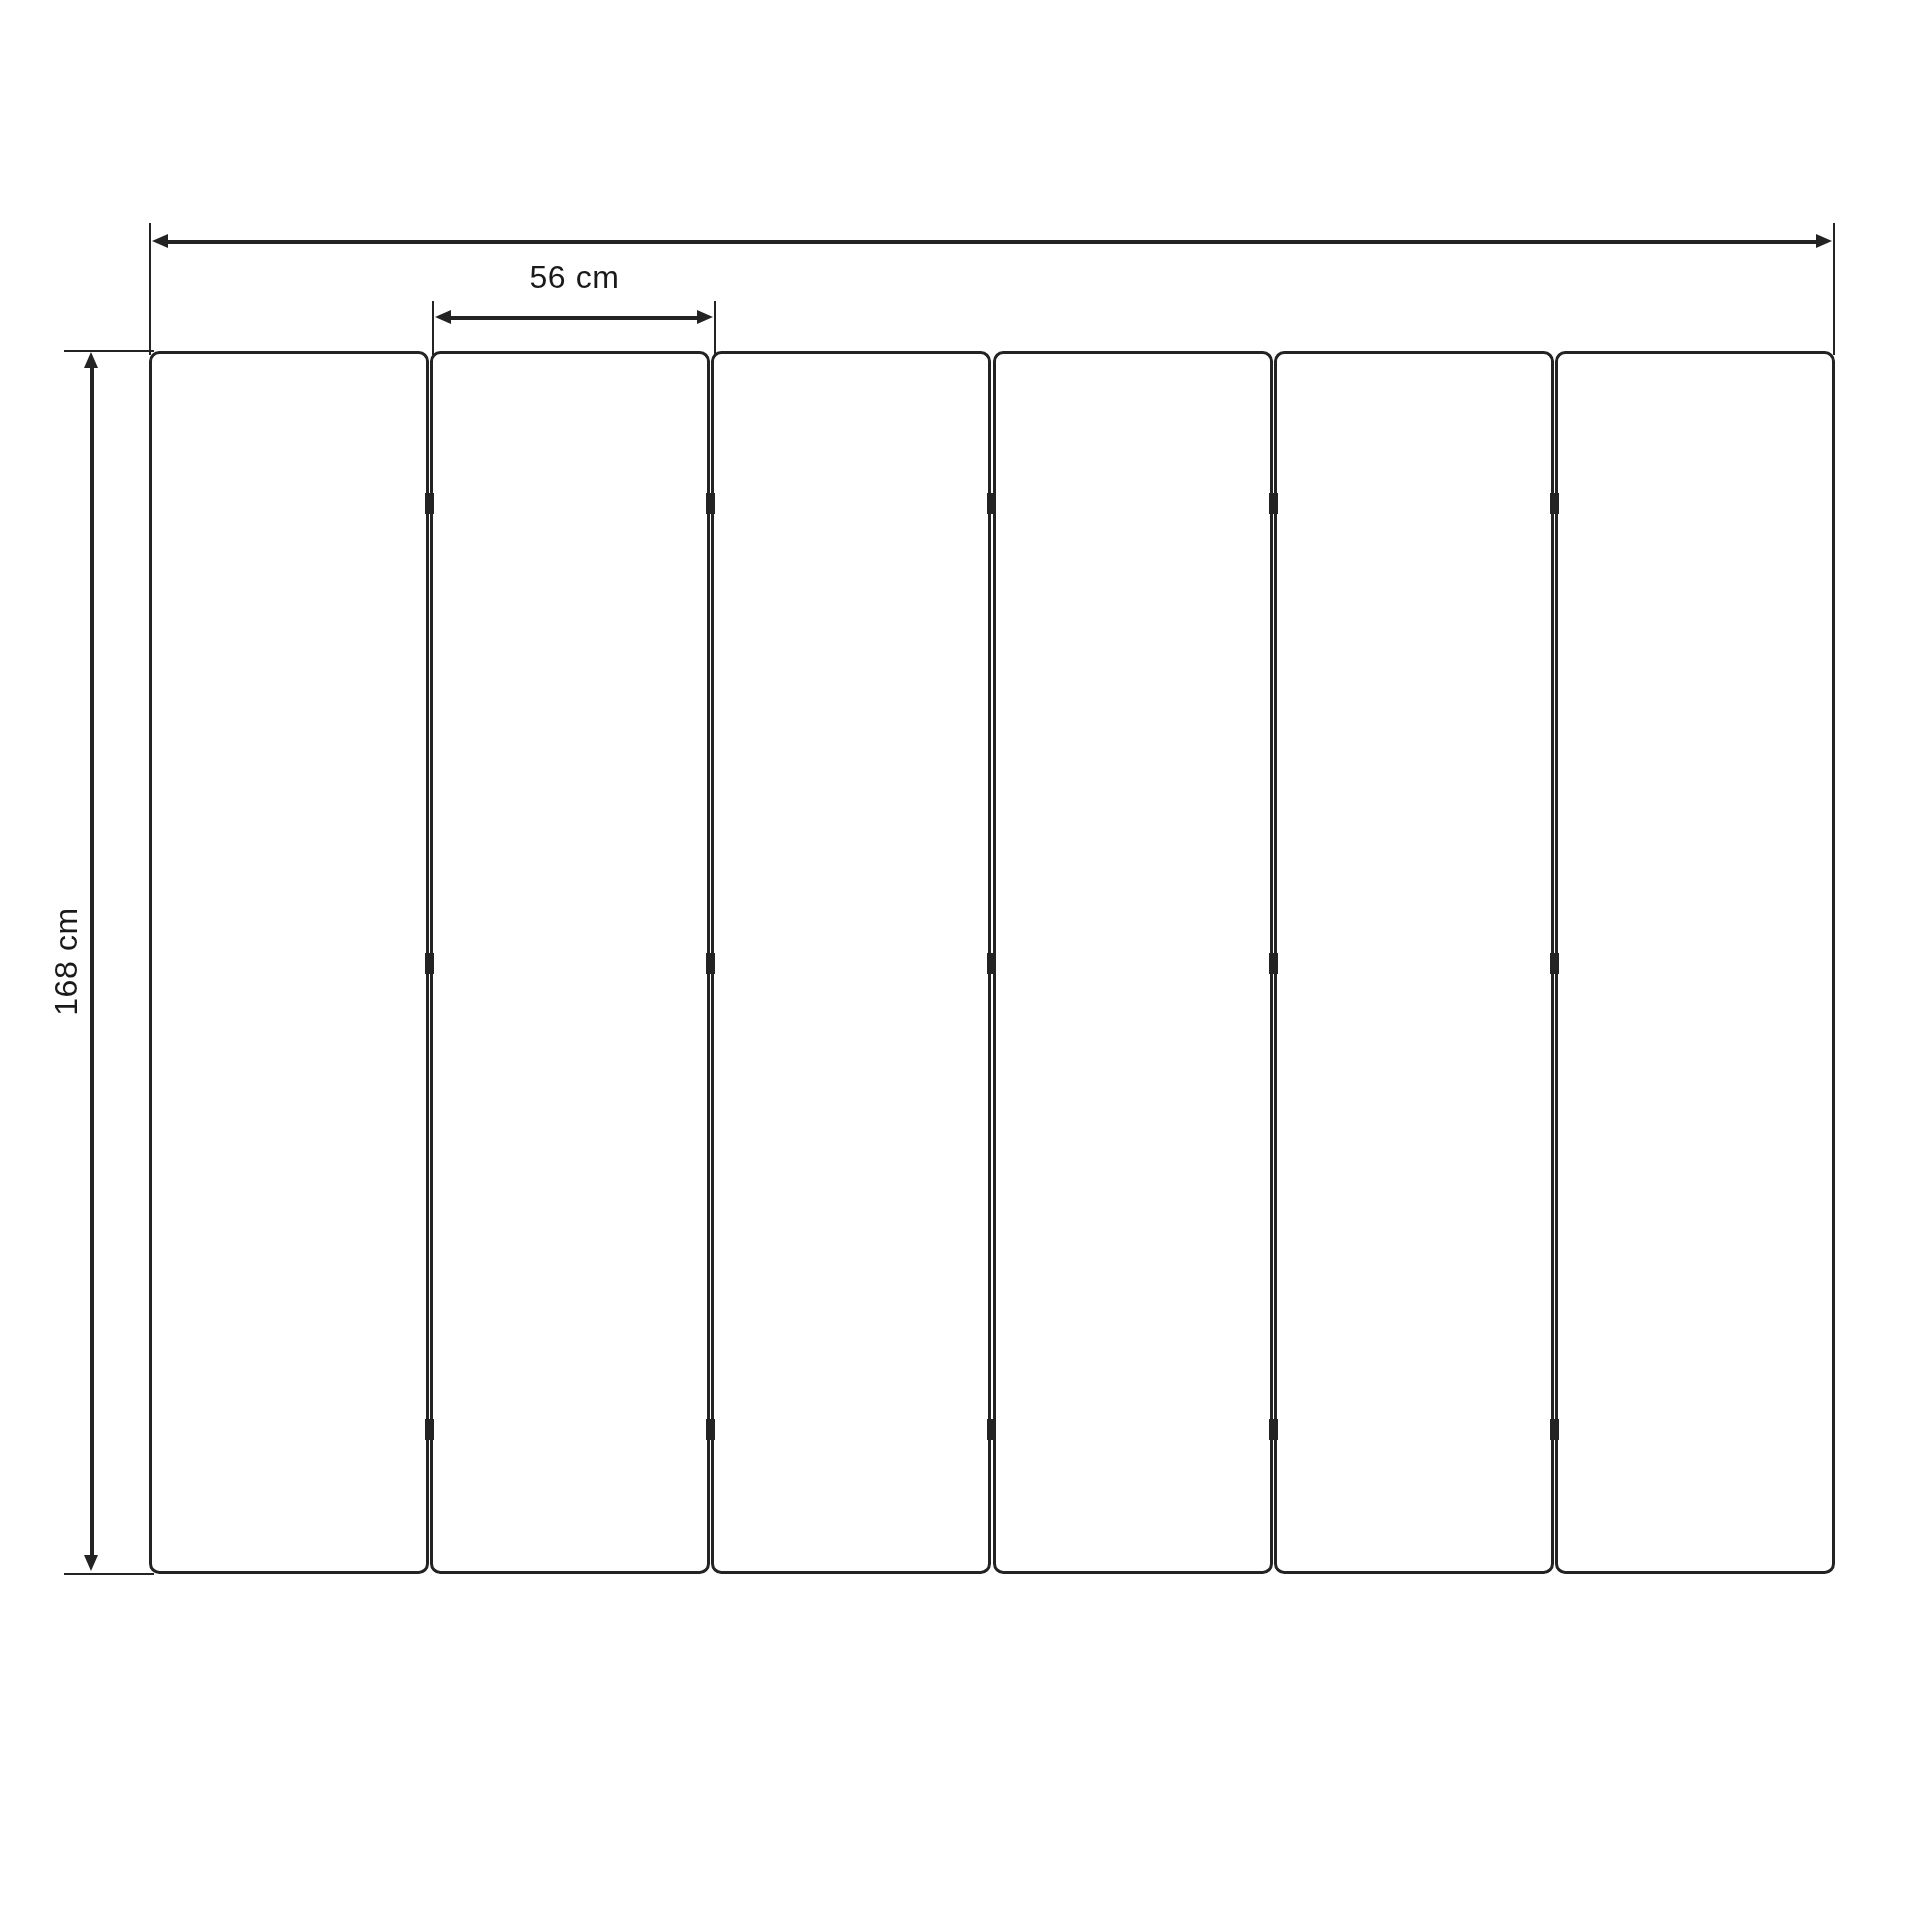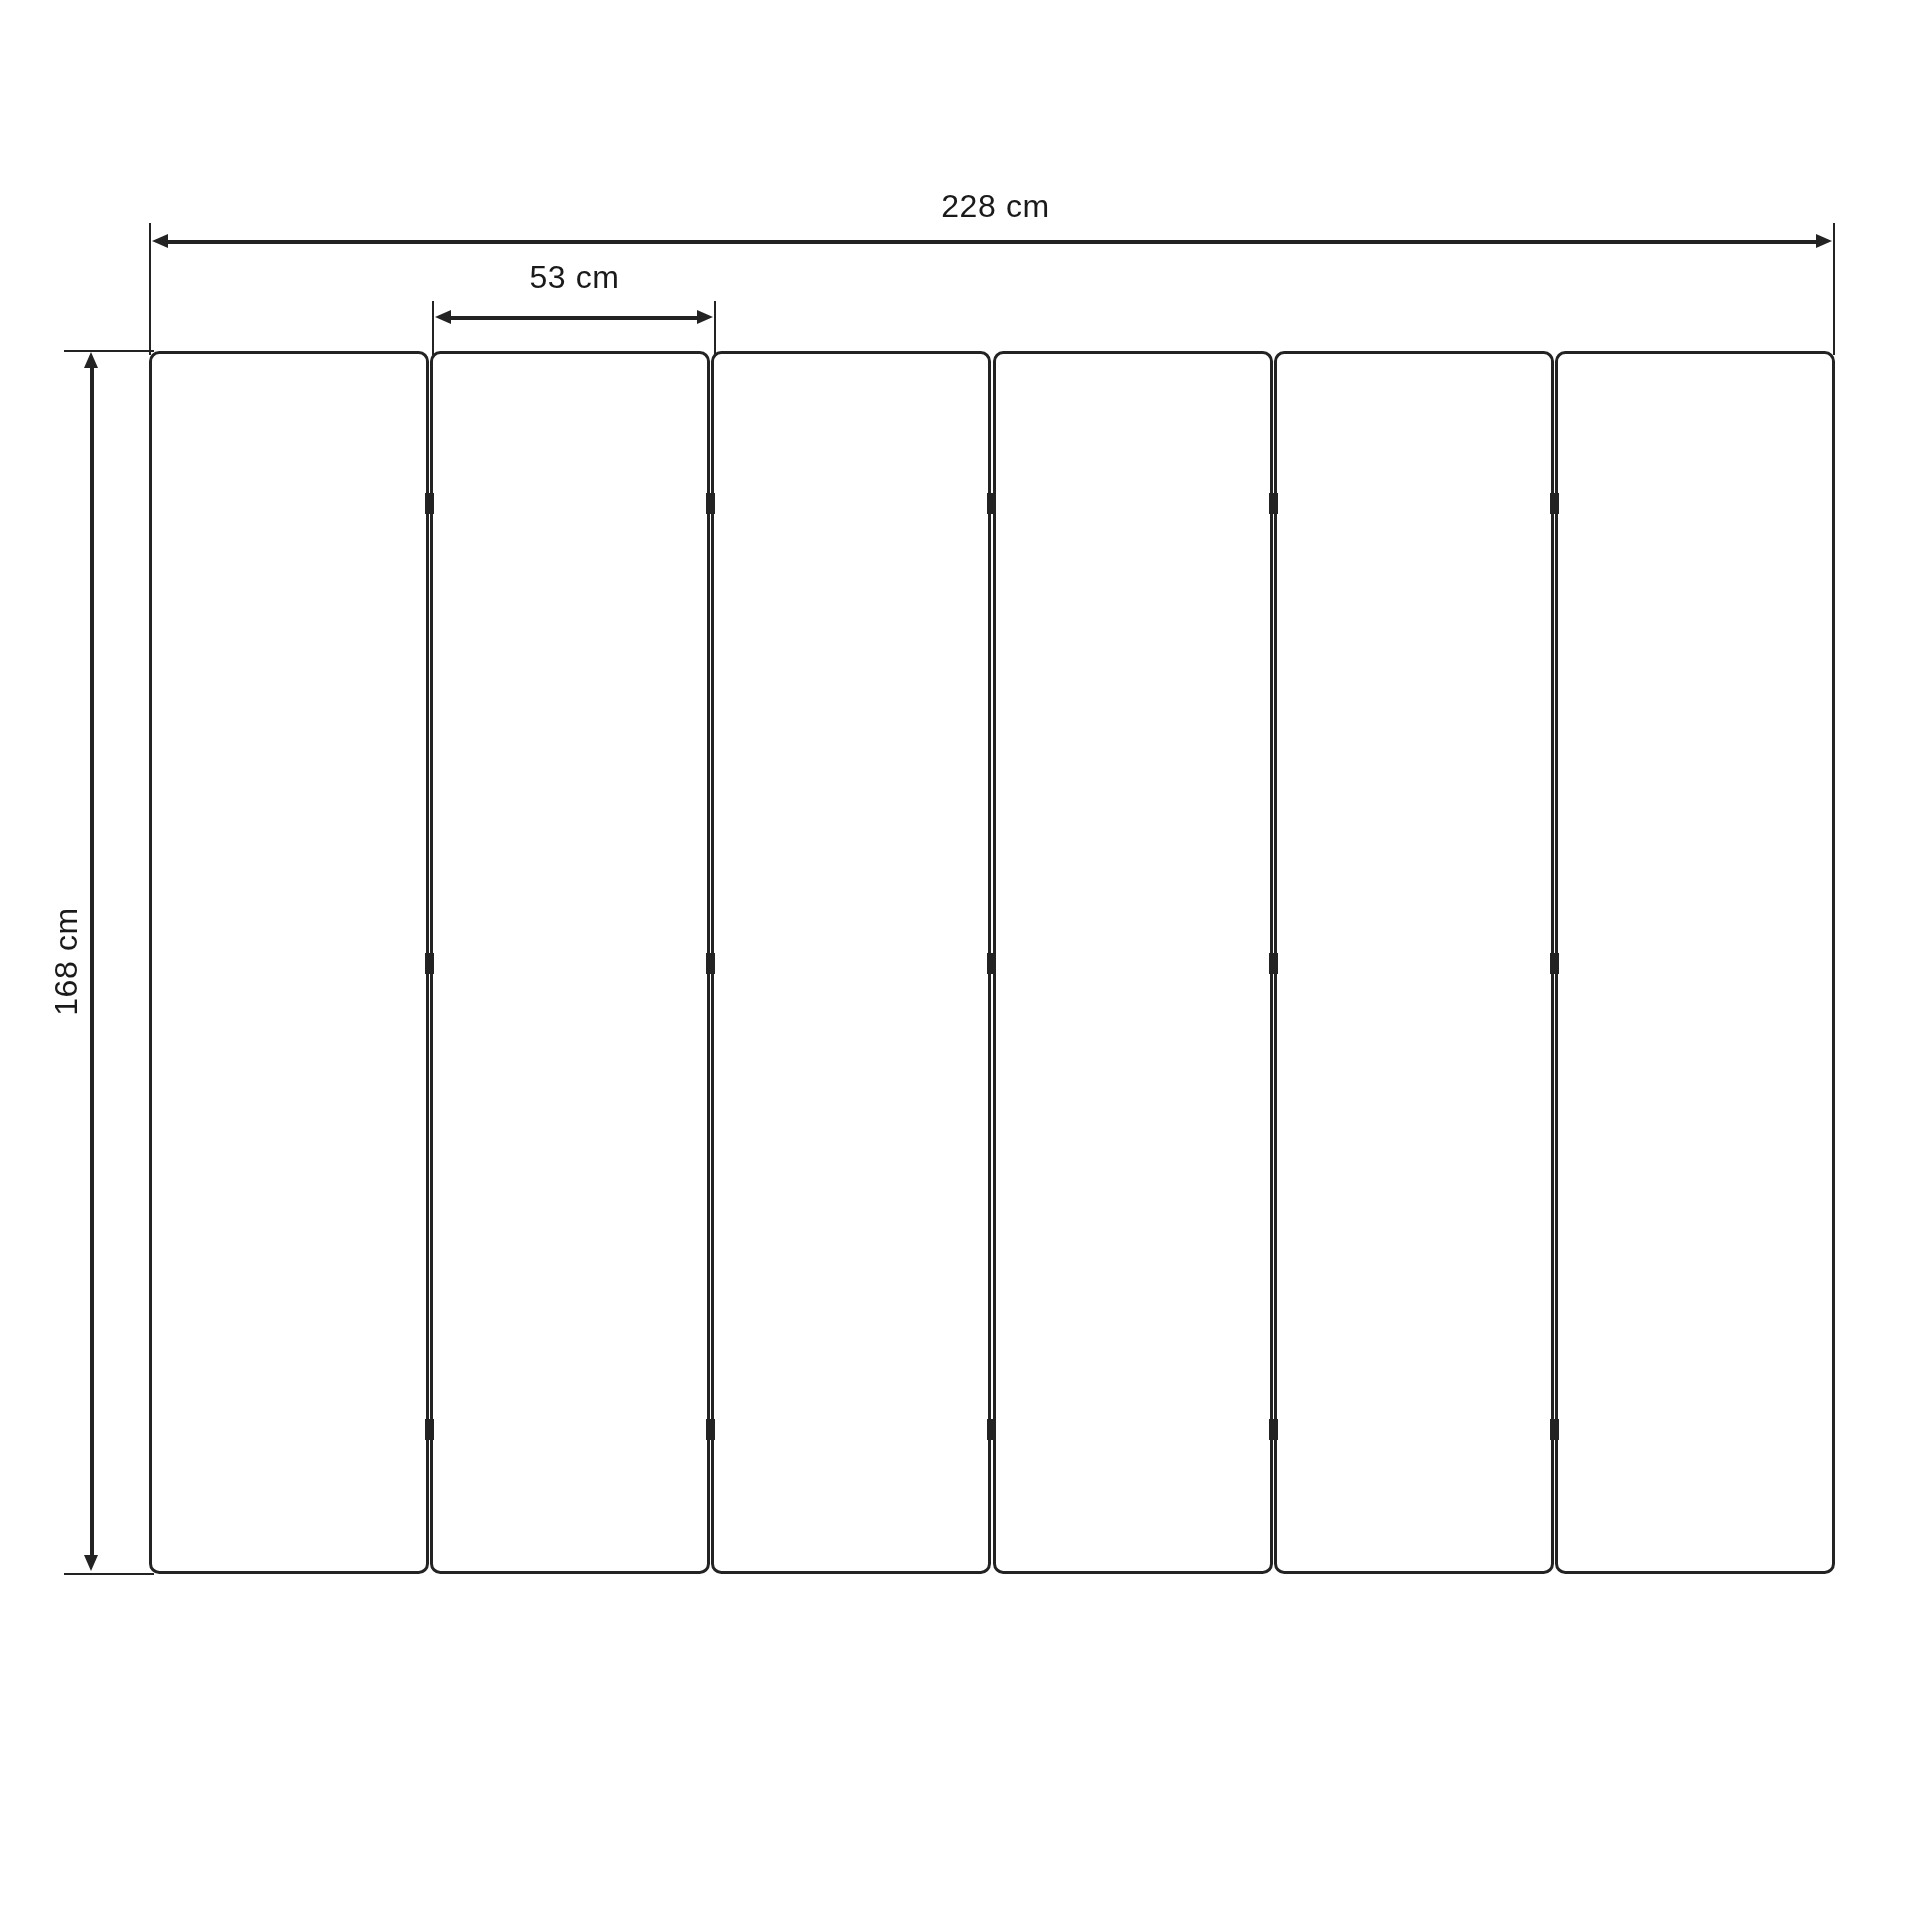--- a/index.html
+++ b/index.html
@@ -128,28 +128,27 @@
       <div class="hinge" style="left: 1550px; top: 493px;"></div>
       <div class="hinge" style="left: 1550px; top: 953px;"></div>
       <div class="hinge" style="left: 1550px; top: 1419px;"></div>
     </div>
 
   <div class="ext-v" style="left:149px; top:223px; height:132px;"></div>
   <div class="ext-v" style="left:1833px; top:223px; height:132px;"></div>
   <div class="dim-h" style="left:164px; top:240px; width:1655px;"></div>
   <div class="arr arr-left" style="left:152px; top:234px;"></div>
   <div class="arr arr-right" style="left:1816px; top:234px;"></div>
-  <div class="dim-label" style="left:803px; width:385px; top:187px;">228 cm</div>
 
   <div class="ext-v" style="left:432px; top:301px; height:54px;"></div>
   <div class="ext-v" style="left:714px; top:301px; height:54px;"></div>
   <div class="dim-h" style="left:448px; top:316px; width:253px;"></div>
   <div class="arr arr-left" style="left:435px; top:310px;"></div>
   <div class="arr arr-right" style="left:697px; top:310px;"></div>
-  <div class="dim-label" style="left:446px; width:257px; top:258px;">53 cm</div>
+  <div class="dim-label" style="left:446px; width:257px; top:258px;">56 cm</div>
 
   <div class="ext-h" style="left:64px; top:350px; width:90px;"></div>
   <div class="ext-h" style="left:64px; top:1573px; width:90px;"></div>
   <div class="dim-v" style="left:90px; top:365px; height:1193px;"></div>
   <div class="arr arr-up" style="left:84px; top:352px;"></div>
   <div class="arr arr-down" style="left:84px; top:1555px;"></div>
   <div class="dim-label rot" style="left:-62px; width:257px; top:942px;">168 cm</div>
 
 </div>
 

